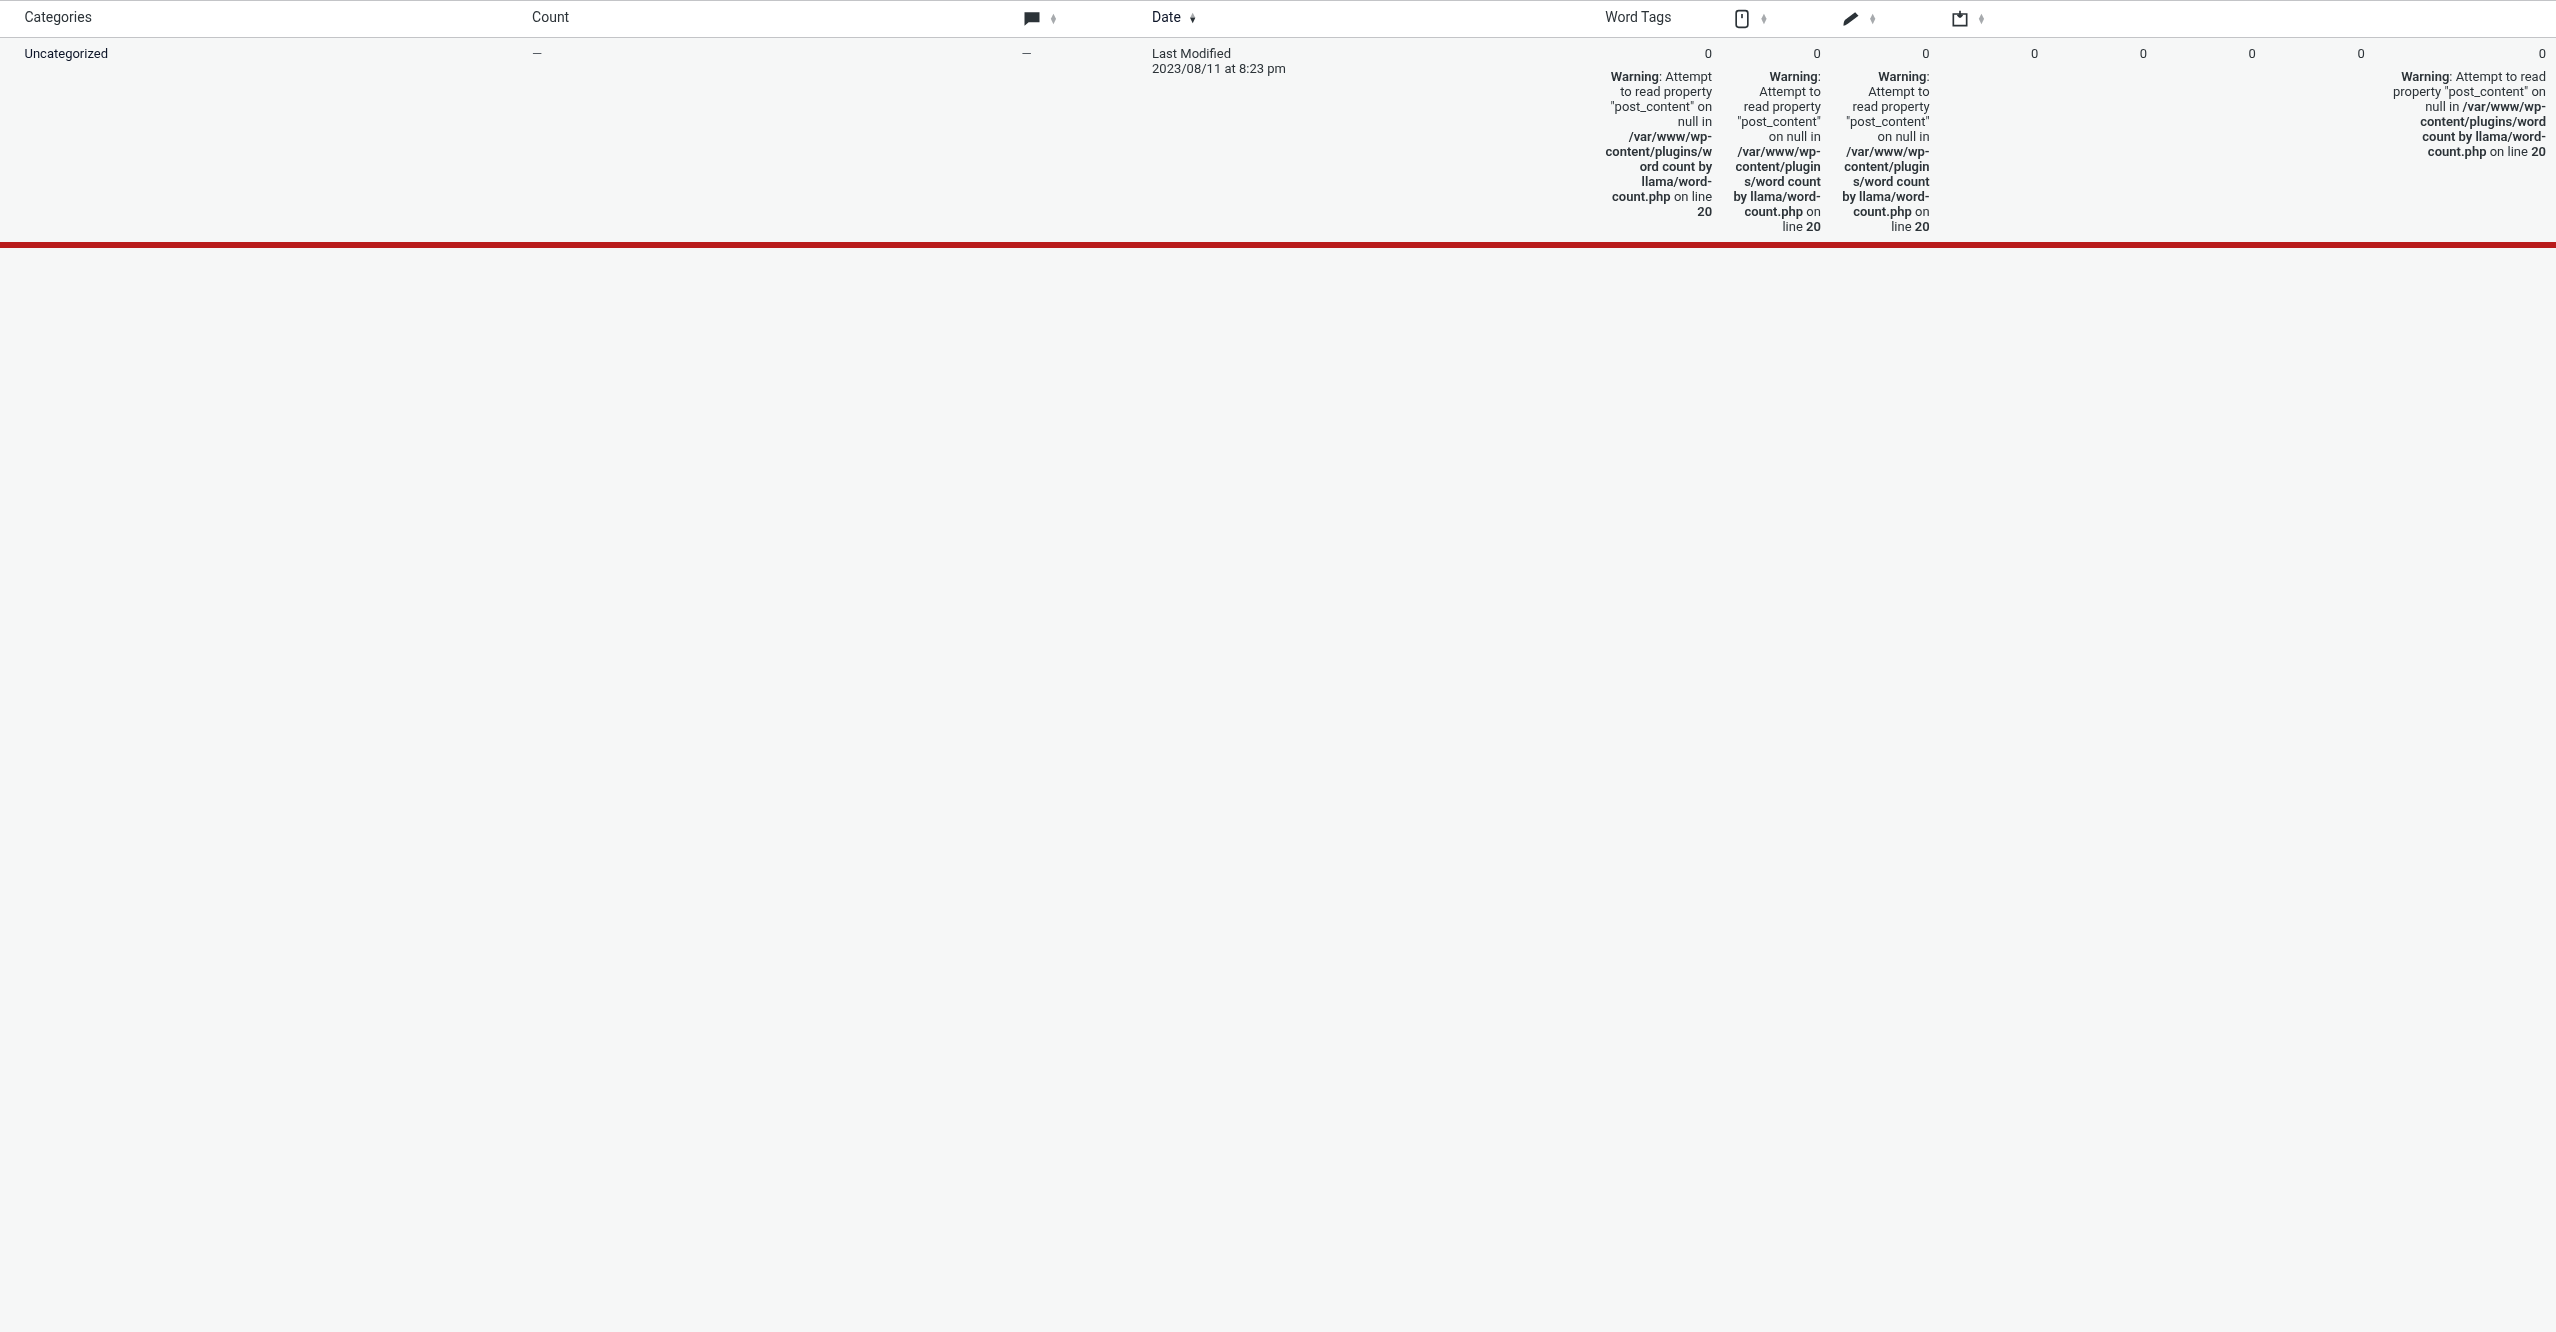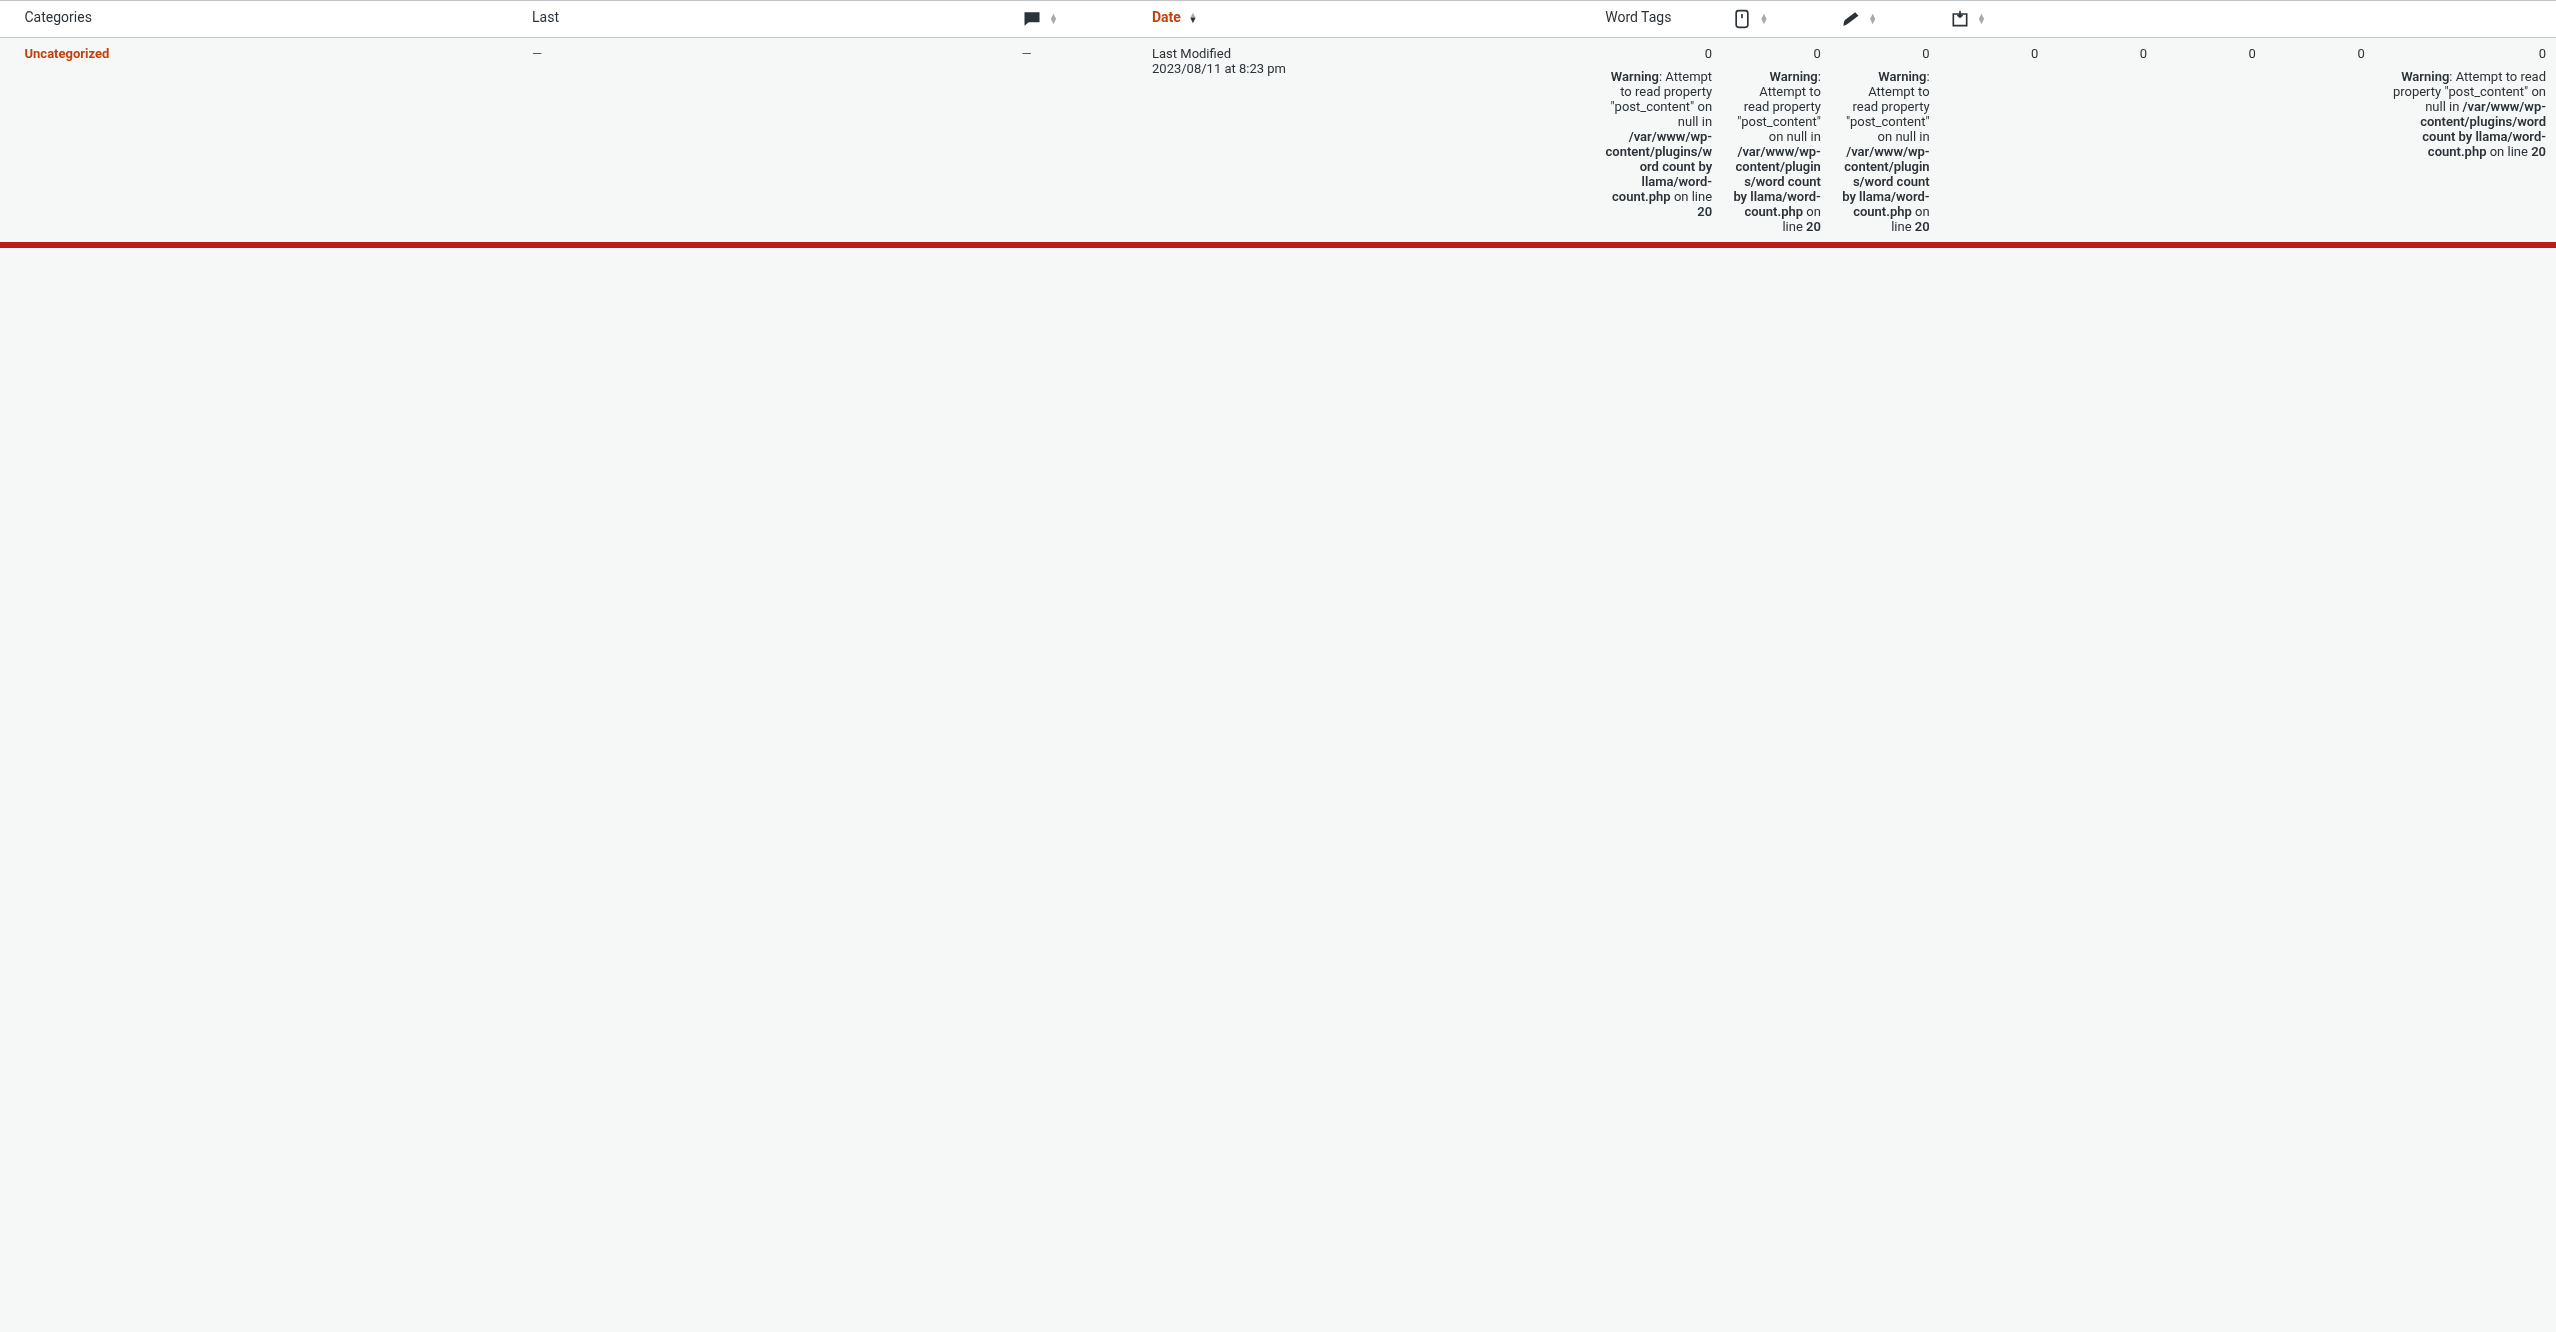--- a/index.html
+++ b/index.html
@@ -10,21 +10,21 @@
     background: #f6f7f7;
   }
   table { width: 100%; border-collapse: collapse; table-layout: fixed; }
   thead { background: #fff; border-top: 1px solid #c3c4c7; border-bottom: 1px solid #c3c4c7; }
   th, td { text-align: left; vertical-align: top; padding: 8px 10px; word-wrap: break-word; }
   th { font-weight: 400; font-size: 14px; color: #2c3338; }
   .sortable { cursor: pointer; user-select: none; }
   .sorted a { color: #2271b1; }
   .sort-icons { display: inline-flex; flex-direction: column; justify-content: center; margin-left: 4px; vertical-align: middle; line-height: 5px; font-size: 9px; color: #a7aaad; }
   .sorted .sort-icons .down { color: #2c3338; }
-  a.link { color: #c2410c; text-decoration: none; font-weight: bold; }
+  a.link { color: #0f172a; text-decoration: none; }
   td { font-size: 13px; color: #2c3338; }
   tbody tr { background: #f6f7f7; border-bottom: 6px solid #b91c1c; }
   .dash { color: #50575e; }
   .num { text-align: right; font-size: 13px; }
   .warn { margin-top: 8px; text-align: right; font-size: 13px; }
   .warn b { font-weight: 600; }
   .icon-cell svg { width: 20px; height: 20px; fill: #2c3338; vertical-align: middle; }
   .col-indicator { width: 8px; padding:0; }
   .col-categories { width: 280px; }
   .col-tags { width: 270px; }
@@ -58,21 +58,21 @@
     <col class="col-narrow6">
     <col class="col-narrow7">
   </colgroup>
   <thead>
     <tr>
       <th></th>
       <th class="sortable">
         <span>Categories</span>
       </th>
       <th class="sortable">
-        <span>Last</span>
+        <span>Count</span>
       </th>
       <th class="sortable icon-cell">
         <span>
           <svg viewBox="0 0 24 24">
               <path d="M3 4h18v12H8l-5 4V4z"></path>
             </svg>
         </span>
         <span class="sort-icons">
           <span class="up">▲</span>
             <span class="down">▼</span>

